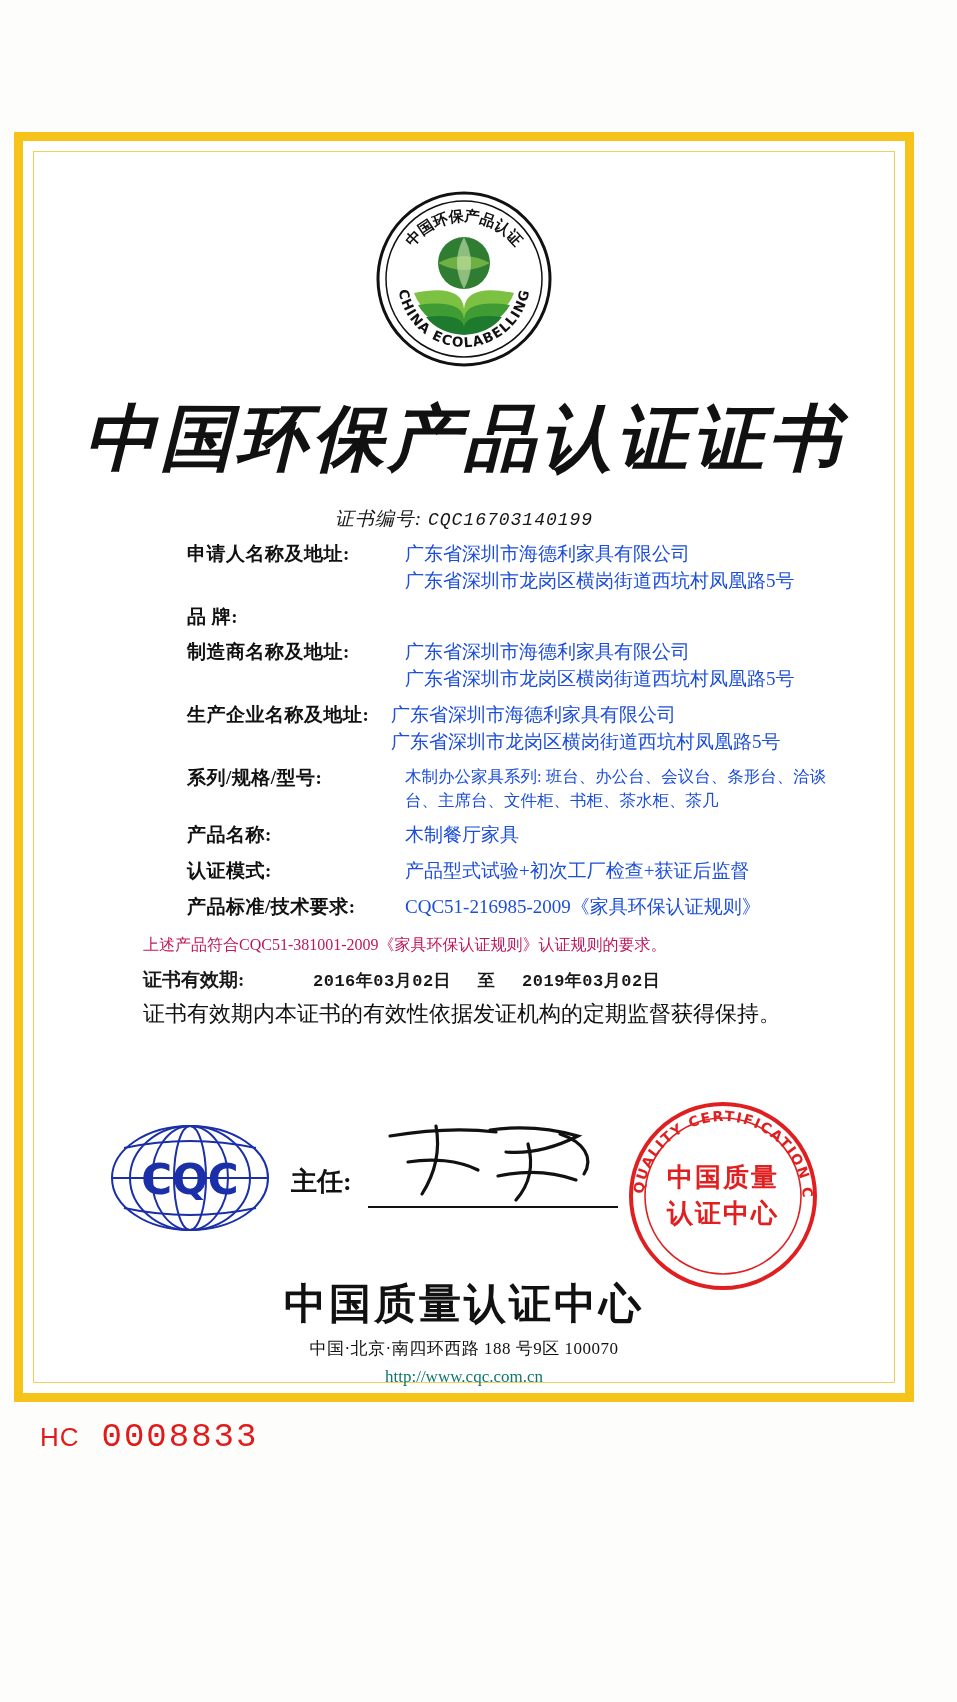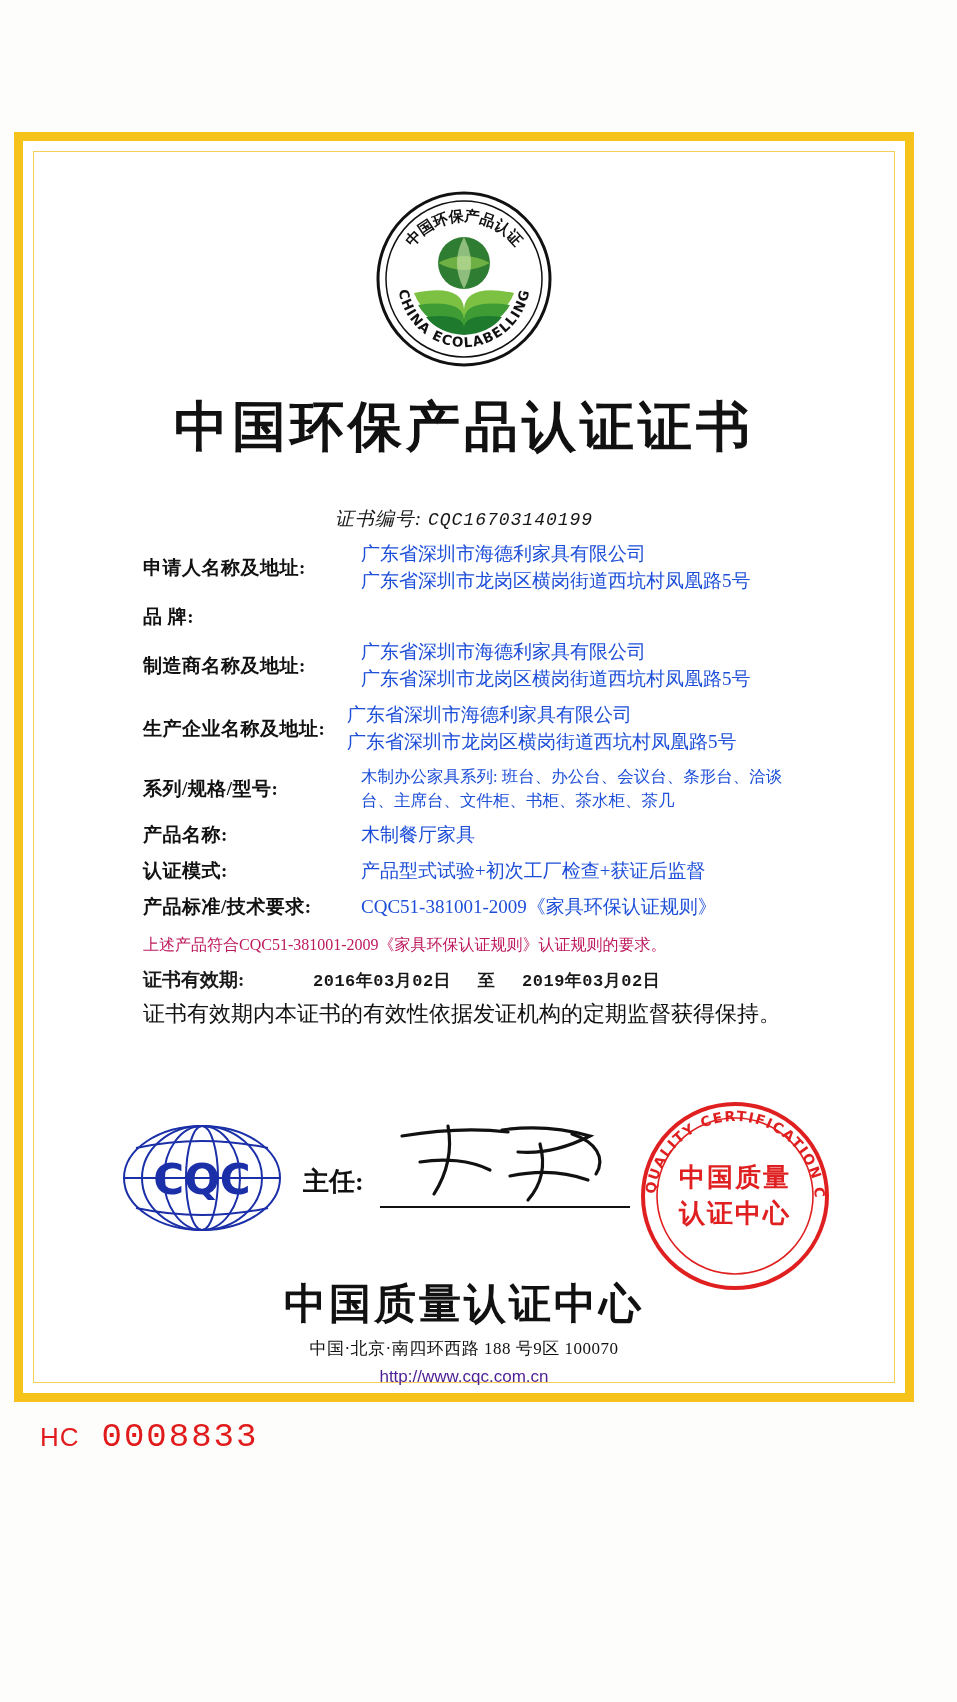--- a/index.html
+++ b/index.html
@@ -50,23 +50,24 @@
   }
 
   
   .cert-title {
     position: absolute;
     top: 250px;
     left: 0; right: 0;
     text-align: center;
     font-family: "DejaVu Sans", "Liberation Sans", sans-serif;
     font-weight: bold;
-    font-size: 54px;
+    font-size: 72px;
     letter-spacing: 4px;
     color: #111111;
+    font-style: italic;
   }
 
   
   .cert-no {
     position: absolute;
     top: 365px;
     left: 0; right: 0;
     text-align: center;
     font-size: 19px;
     letter-spacing: 1px;
@@ -80,22 +81,23 @@
 
   
   .fields {
     position: absolute;
     top: 400px;
     left: 120px;
     right: 48px;
   }
   .row {
     display: flex;
-    align-items: center;
+    align-items: flex-start;
     margin-bottom: 9px;
+    margin-left: 44px;
   }
   .row .label {
     font-size: 19px;
     font-weight: bold;
     white-space: nowrap;
     color: #111;
     letter-spacing: 0.5px;
     flex: 0 0 auto;
   }
   .row .label.w-wide { min-width: 210px; }
@@ -135,21 +137,21 @@
   .validity-row .dates .sep { padding: 0 16px; font-family: "Liberation Serif", serif; }
   .note {
     font-size: 22px;
     margin-top: 6px;
     color: #111;
   }
 
   
   .sig-area {
     position: absolute;
-    left: 12px; right: 0;
+    left: 0; right: 0;
     top: 965px;
     height: 170px;
     text-align: right;
   }
   .cqc-mark {
     position: absolute;
     left: 85px;
     top: 12px;
     width: 165px;
     height: 120px;
@@ -203,23 +205,23 @@
     text-align: center;
     font-size: 17px;
     color: #111;
     letter-spacing: 0.5px;
   }
   .org-url {
     position: absolute;
     top: 1226px;
     left: 0; right: 0;
     text-align: center;
-    font-family: Liberation Sans, sans-serif;
+    font-family: Liberation Serif, serif;
     font-size: 17px;
-    color: #4c1d95;
+    color: #0f766e;
   }
 
   
   .serial {
     position: absolute;
     left: 40px;
     top: 1418px;
     display: flex;
     align-items: baseline;
     color: #e11b1b;
@@ -321,21 +323,21 @@
         <div class="value">木制餐厅家具</div>
       </div>
 
       <div class="row">
         <div class="label w-wide">认证模式:</div>
         <div class="value">产品型式试验+初次工厂检查+获证后监督</div>
       </div>
 
       <div class="row">
         <div class="label w-wide">产品标准/技术要求:</div>
-        <div class="value">CQC51-381001-2009《家具环保认证规则》</div>
+        <div class="value">CQC51-216985-2009《家具环保认证规则》</div>
       </div>
 
       <div class="paragraph">上述产品符合CQC51-381001-2009《家具环保认证规则》认证规则的要求。</div>
 
       <div class="validity-row">
         <div class="label">证书有效期:</div>
         <div class="dates">
           <span>2016年03月02日</span>
           <span class="sep">至</span>
           <span>2019年03月02日</span>

